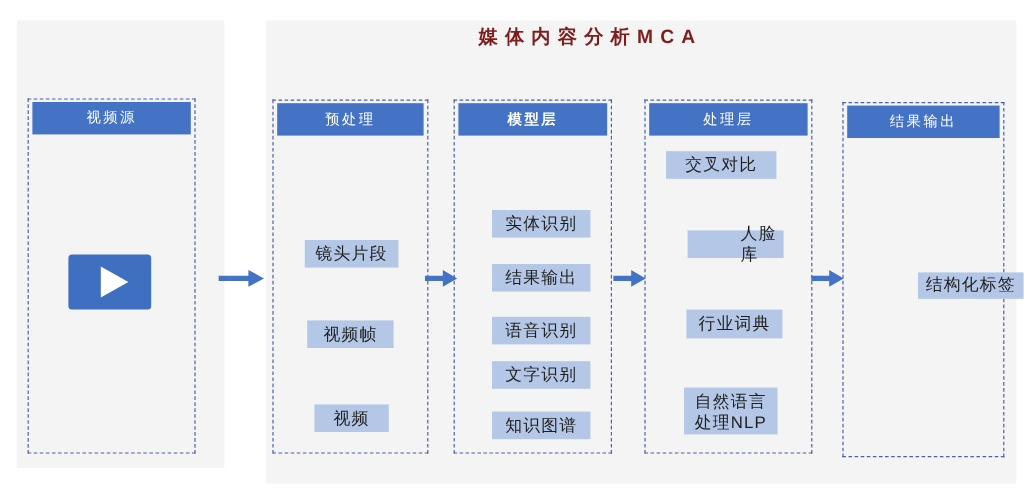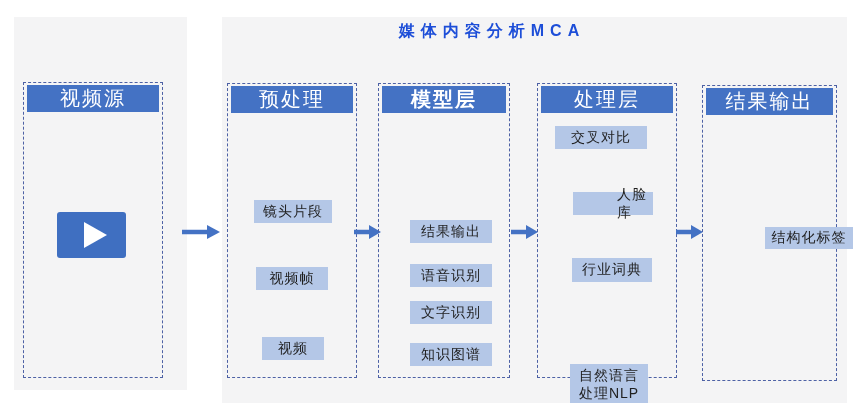--- a/index.html
+++ b/index.html
@@ -11,34 +11,34 @@
     --text-dark:#1f1f1f;
   }
   html,body{margin:0;padding:0;background:#ffffff;}
   body{font-family:"Liberation Sans","DejaVu Sans",sans-serif;color:var(--text-dark);}
   .canvas{position:relative;width:859px;height:411px;background:#ffffff;overflow:hidden;}
   .panel{position:absolute;background:var(--panel-gray);}
   .panel-left{left:14px;top:17px;width:173px;height:373px;}
   .panel-right{left:222px;top:17px;width:625px;height:386px;}
   .diagram-title{
     position:absolute;left:222px;top:21px;width:540px;
-    text-align:center;font-size:16px;font-weight:bold;letter-spacing:6px;color:#1d4ed8;
+    text-align:center;font-size:16px;font-weight:bold;letter-spacing:6px;color:#7f1d1d;
   }
   .dashed-box{position:absolute;border:1px dashed var(--dash-blue);box-sizing:border-box;background:transparent;}
   .header-bar{
     position:absolute;top:2px;left:3px;right:3px;height:27px;
-    background:var(--header-blue);color:#ffffff;font-size:20px;
+    background:var(--header-blue);color:#ffffff;font-size:12px;
     display:flex;align-items:center;justify-content:center;letter-spacing:2px;
   }
   .item{
     position:absolute;background:var(--item-blue);color:var(--text-dark);
     font-size:14px;display:flex;align-items:center;justify-content:center;
     box-sizing:border-box;letter-spacing:1px;
   }
-  .item.two-line{flex-direction:column;line-height:18px;margin-top:41px;}
+  .item.two-line{flex-direction:column;line-height:18px;}
   .play-btn{
     position:absolute;left:57px;top:212px;width:69px;height:46px;
     background:#3f6fc1;border-radius:3px;display:flex;align-items:center;justify-content:center;
   }
   .arrow{position:absolute;top:224px;height:16px;}
 </style>
 </head>
 <body>
 
 <div class="canvas">
@@ -70,20 +70,21 @@
   <div class="item" style="left:262px;top:337px;width:62px;height:23px;">视频</div>
 
   <svg class="arrow" style="left:354px;width:27px;" viewBox="0 0 27 16">
     <line x1="0" y1="8" x2="16" y2="8" stroke="#4472C4" stroke-width="4.5"></line>
     <polygon points="15,1 27,8 15,15" fill="#4472C4"></polygon>
   </svg>
 
   <div class="dashed-box" style="left:378px;top:83px;width:132px;height:295px;font-weight:bold;">
     <div class="header-bar">模型层</div>
   </div>
+  <div class="item" style="left:410px;top:175px;width:82px;height:23px;">实体识别</div>
   <div class="item" style="left:410px;top:220px;width:82px;height:23px;">结果输出</div>
   <div class="item" style="left:410px;top:264px;width:82px;height:23px;">语音识别</div>
   <div class="item" style="left:410px;top:343px;width:82px;height:23px;">知识图谱</div>
   <div class="item" style="left:410px;top:301px;width:82px;height:23px;">文字识别</div>
 
   <svg class="arrow" style="left:511px;width:27px;" viewBox="0 0 27 16">
     <line x1="0" y1="8" x2="16" y2="8" stroke="#4472C4" stroke-width="4.5"></line>
     <polygon points="15,1 27,8 15,15" fill="#4472C4"></polygon>
   </svg>
 

